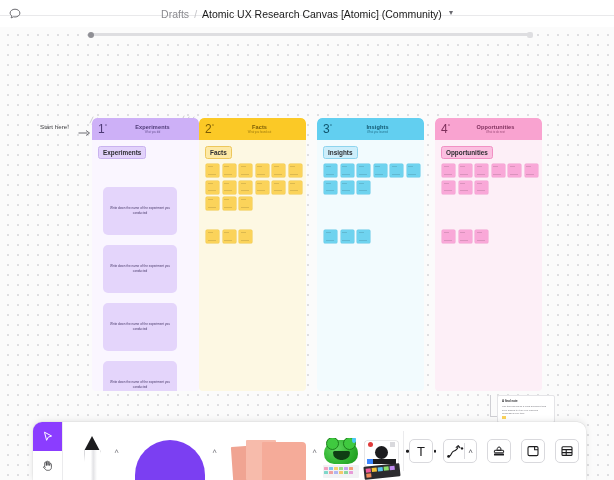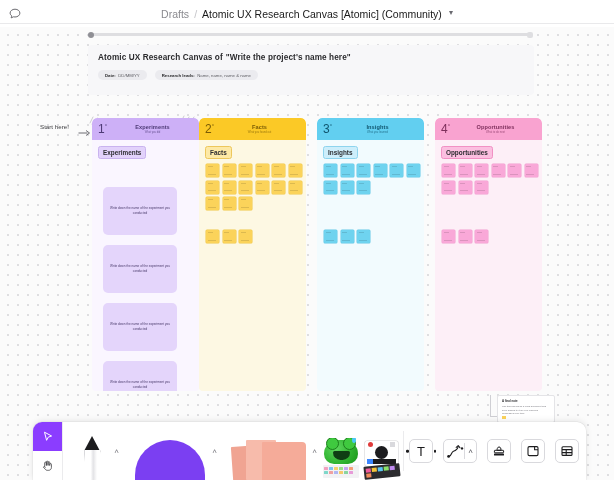--- a/index.html
+++ b/index.html
@@ -7,21 +7,21 @@
     width: 614px; height: 480px;
     overflow: hidden;
     background: #ffffff;
     font-family: "Liberation Sans", sans-serif;
     -webkit-font-smoothing: antialiased;
   }
 
   
   .topbar {
     position: absolute; top: 0; left: 0;
-    width: 614px; height: 24px;
+    width: 614px; height: 16px;
     background: #ffffff;
     border-bottom: 1px solid #e9e9eb;
     display: flex; align-items: center;
     z-index: 30;
   }
   .comment-icon {
     position: absolute; left: 7px; top: 6px;
     width: 15px; height: 15px;
     display: flex; align-items: center; justify-content: center;
   }
@@ -388,35 +388,20 @@
     <span class="crumb-sep">/</span>
     <span class="crumb-title">Atomic UX Research Canvas [Atomic] (Community)</span>
     <span class="crumb-chev">▾</span>
   </div>
 </div>
 
 <div class="canvas">
 
   <div class="board-ruler"></div>
 
-  <div class="title-card">
-    <div class="title-line">
-      <span>Atomic UX Research Canvas of</span><span class="quoted">"Write the project's name here"</span>
-    </div>
-    <div class="tag-row">
-      <div class="tag">
-        <b>Date:</b>
-        <span>DD/MM/YY</span>
-      </div>
-      <div class="tag">
-        <b>Research leads:</b>
-        <span>Name, name, name &amp; name</span>
-      </div>
-    </div>
-  </div>
 
   <div class="start-here">Start here!</div>
   <div class="start-arrow">
     <svg width="14" height="8" viewBox="0 0 14 8">
       <path d="M0.5 4h9M8 1.5 11.5 4 8 6.5" fill="none" stroke="#4a4a50" stroke-width="0.8" stroke-linejoin="round"></path>
     </svg>
   </div>
   <div class="doodle">
     <svg width="14" height="12" viewBox="0 0 14 12">
       <path d="M2 8 5 2M4 9 9 3M8 10 12 5" stroke="#b9b9bf" stroke-width="0.7" fill="none" stroke-linecap="round"></path>

